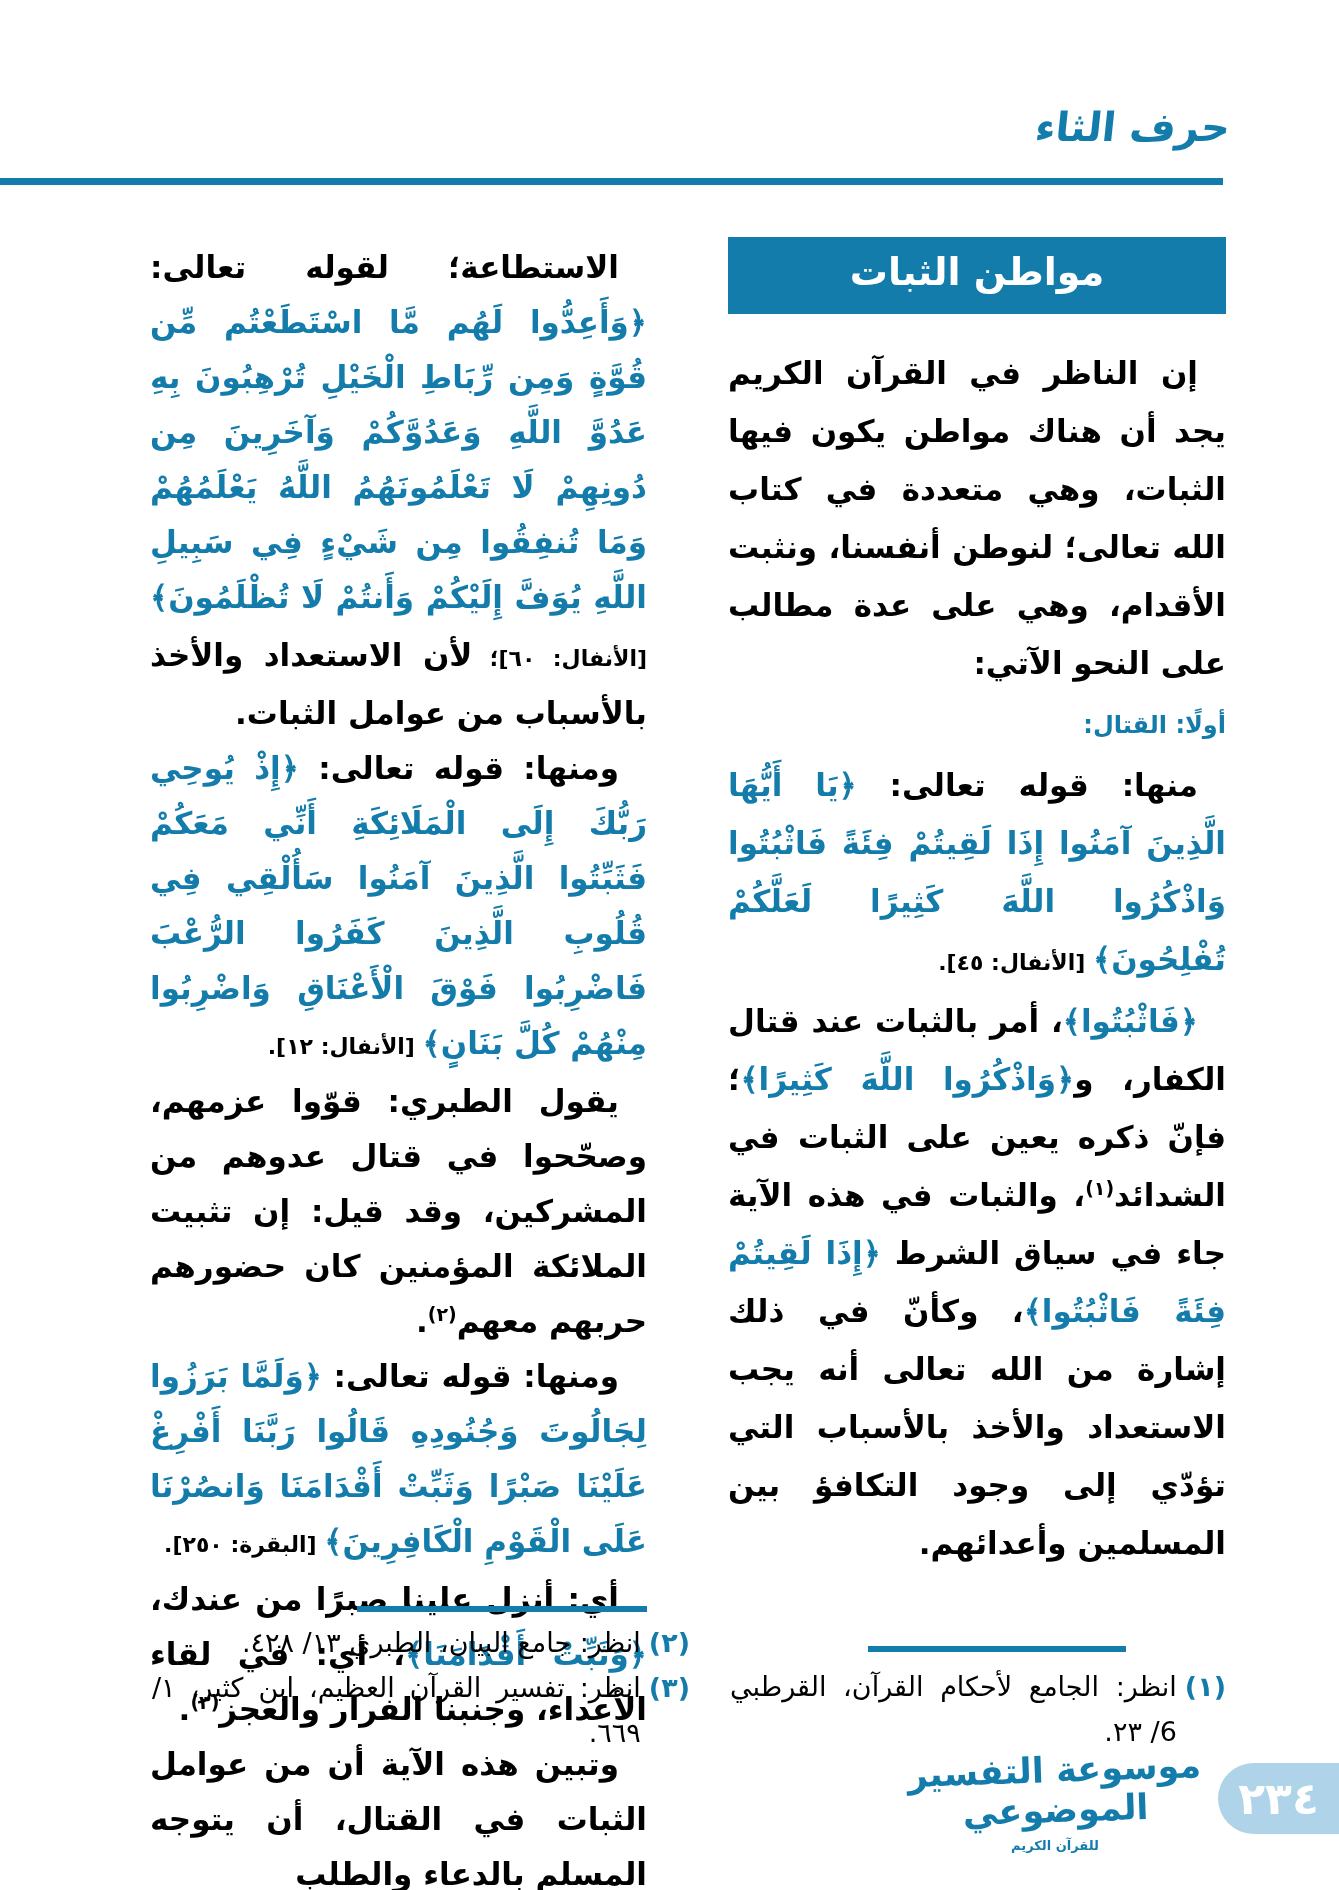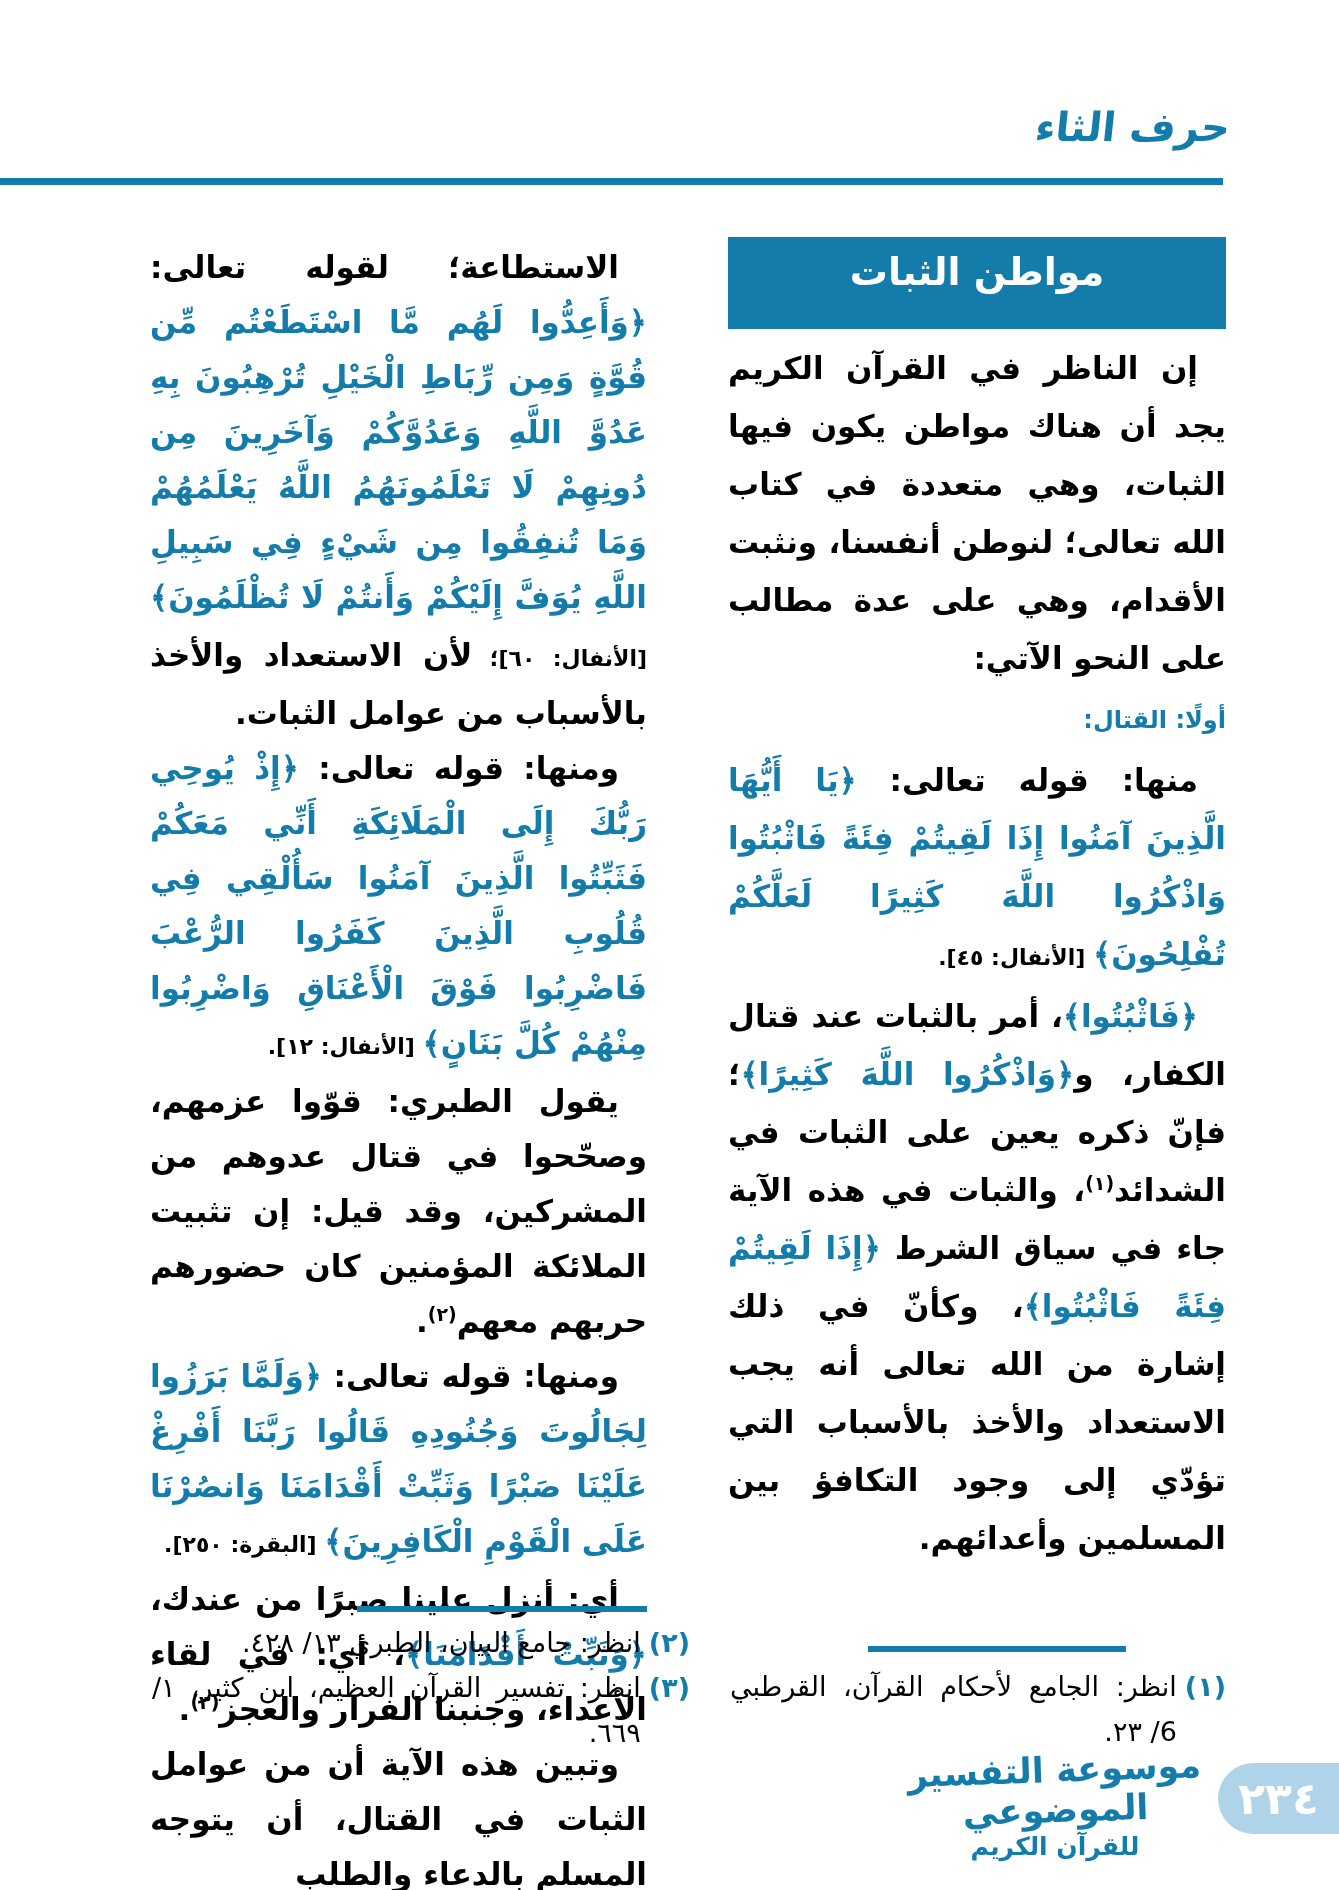--- a/index.html
+++ b/index.html
@@ -34,25 +34,25 @@
   
   .col{
     position:absolute;
     text-align:justify;
     color:var(--ink);
   }
   .col-right{left:728px;top:237px;width:498px;font-size:31px;line-height:58px;}
   .col-left{left:150px;top:240px;width:497px;font-size:31px;line-height:55px;}
   .section-box{
     background:var(--teal);
-    height:92px;line-height:71px;
+    height:77px;line-height:71px;
     text-align:center;
     color:#ffffff;
     font-size:38px;font-weight:700;
-    margin-bottom:10px;
+    margin-bottom:30px;
   }
   p.body{margin:0;font-weight:700;text-indent:28px;}
   p.subhead{
     margin:4px 0 2px 0;
     color:var(--teal);
     font-size:24px;font-weight:700;
     text-indent:0;
   }
   .sg-n{color:var(--ink);}
   .sg-q{color:var(--teal);}
@@ -70,21 +70,21 @@
   .fn-text{font-weight:400;}
   
   .logo{
     position:absolute;
     left:905px;top:1750px;width:300px;
     color:var(--teal);
     text-align:center;
     font-weight:700;
   }
   .logo-line1{font-size:35px;letter-spacing:-1px;transform:rotate(-2deg);}
-  .logo-line2{font-size:25px;margin-top:2px;}
+  .logo-line2{font-size:13px;margin-top:8px;}
   .page-number{
     position:absolute;
     left:1218px;top:1763px;width:121px;height:71px;
     background:var(--badge);
     border-radius:36px 0 0 36px;
     color:#ffffff;
     font-size:44px;font-weight:700;
     text-align:center;line-height:71px;
   }
 </style>

